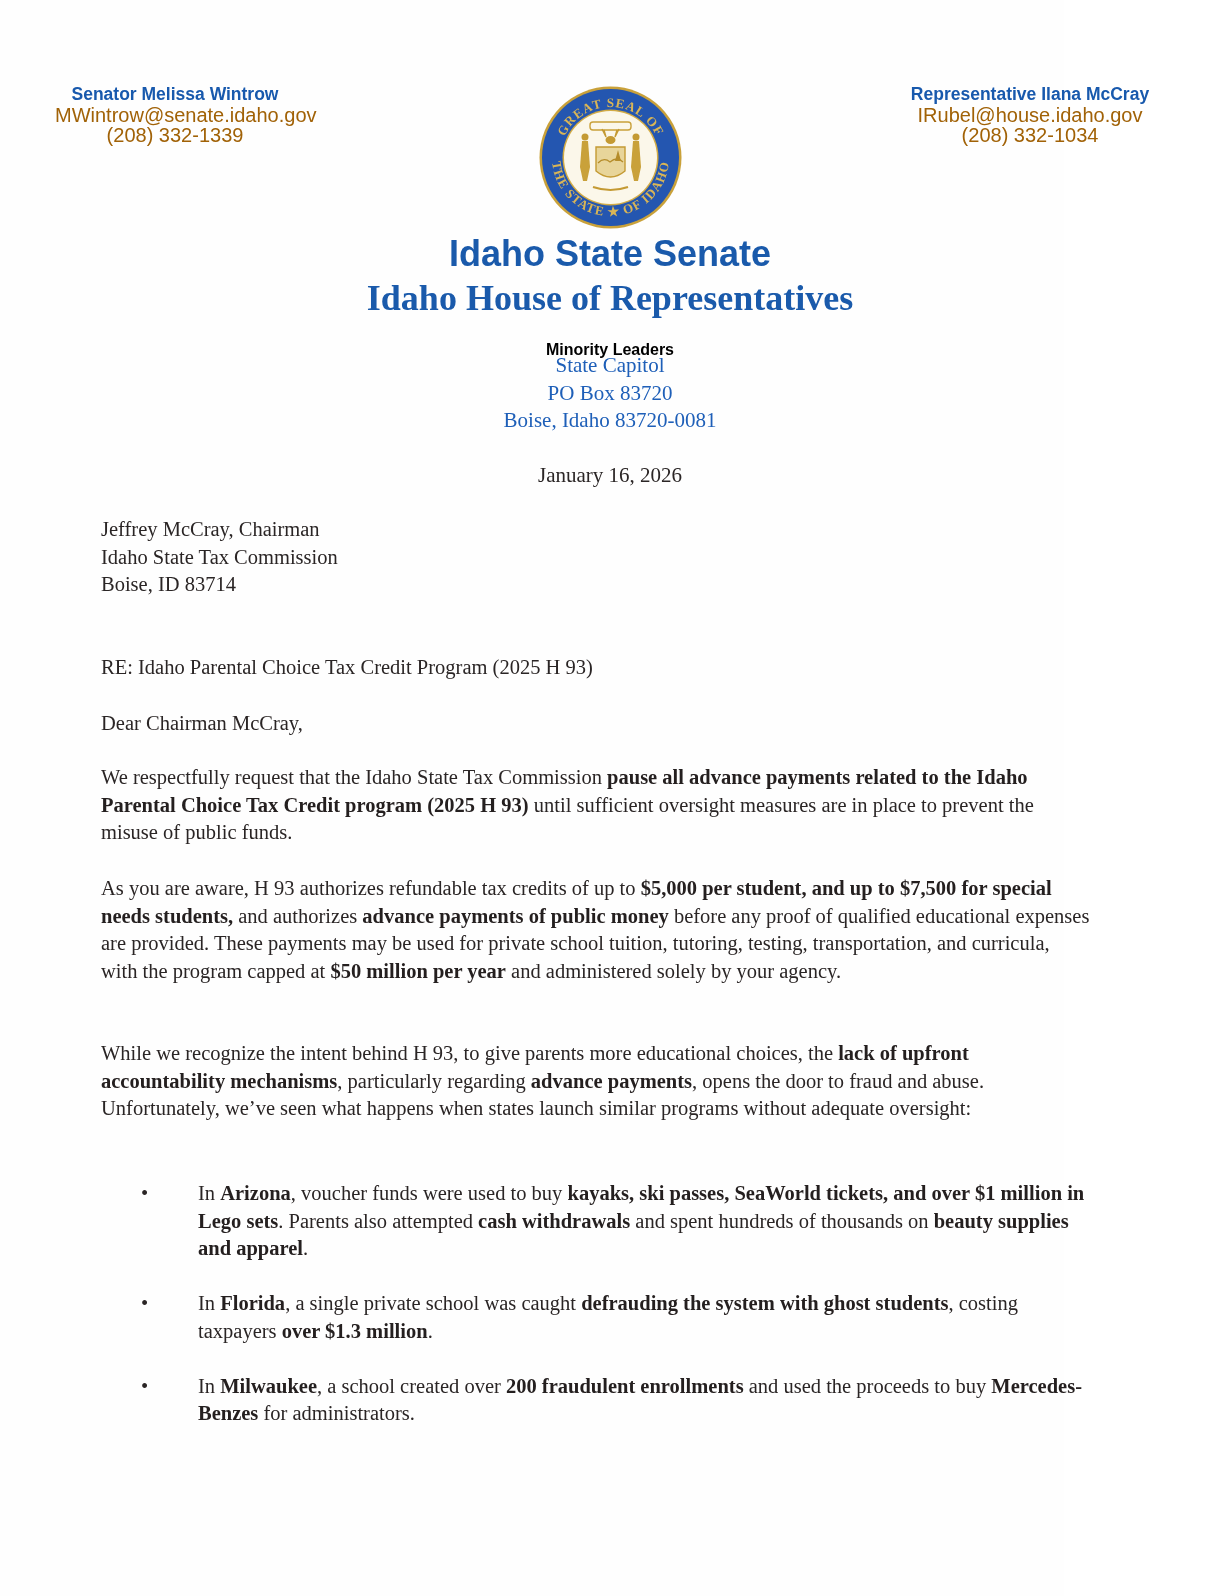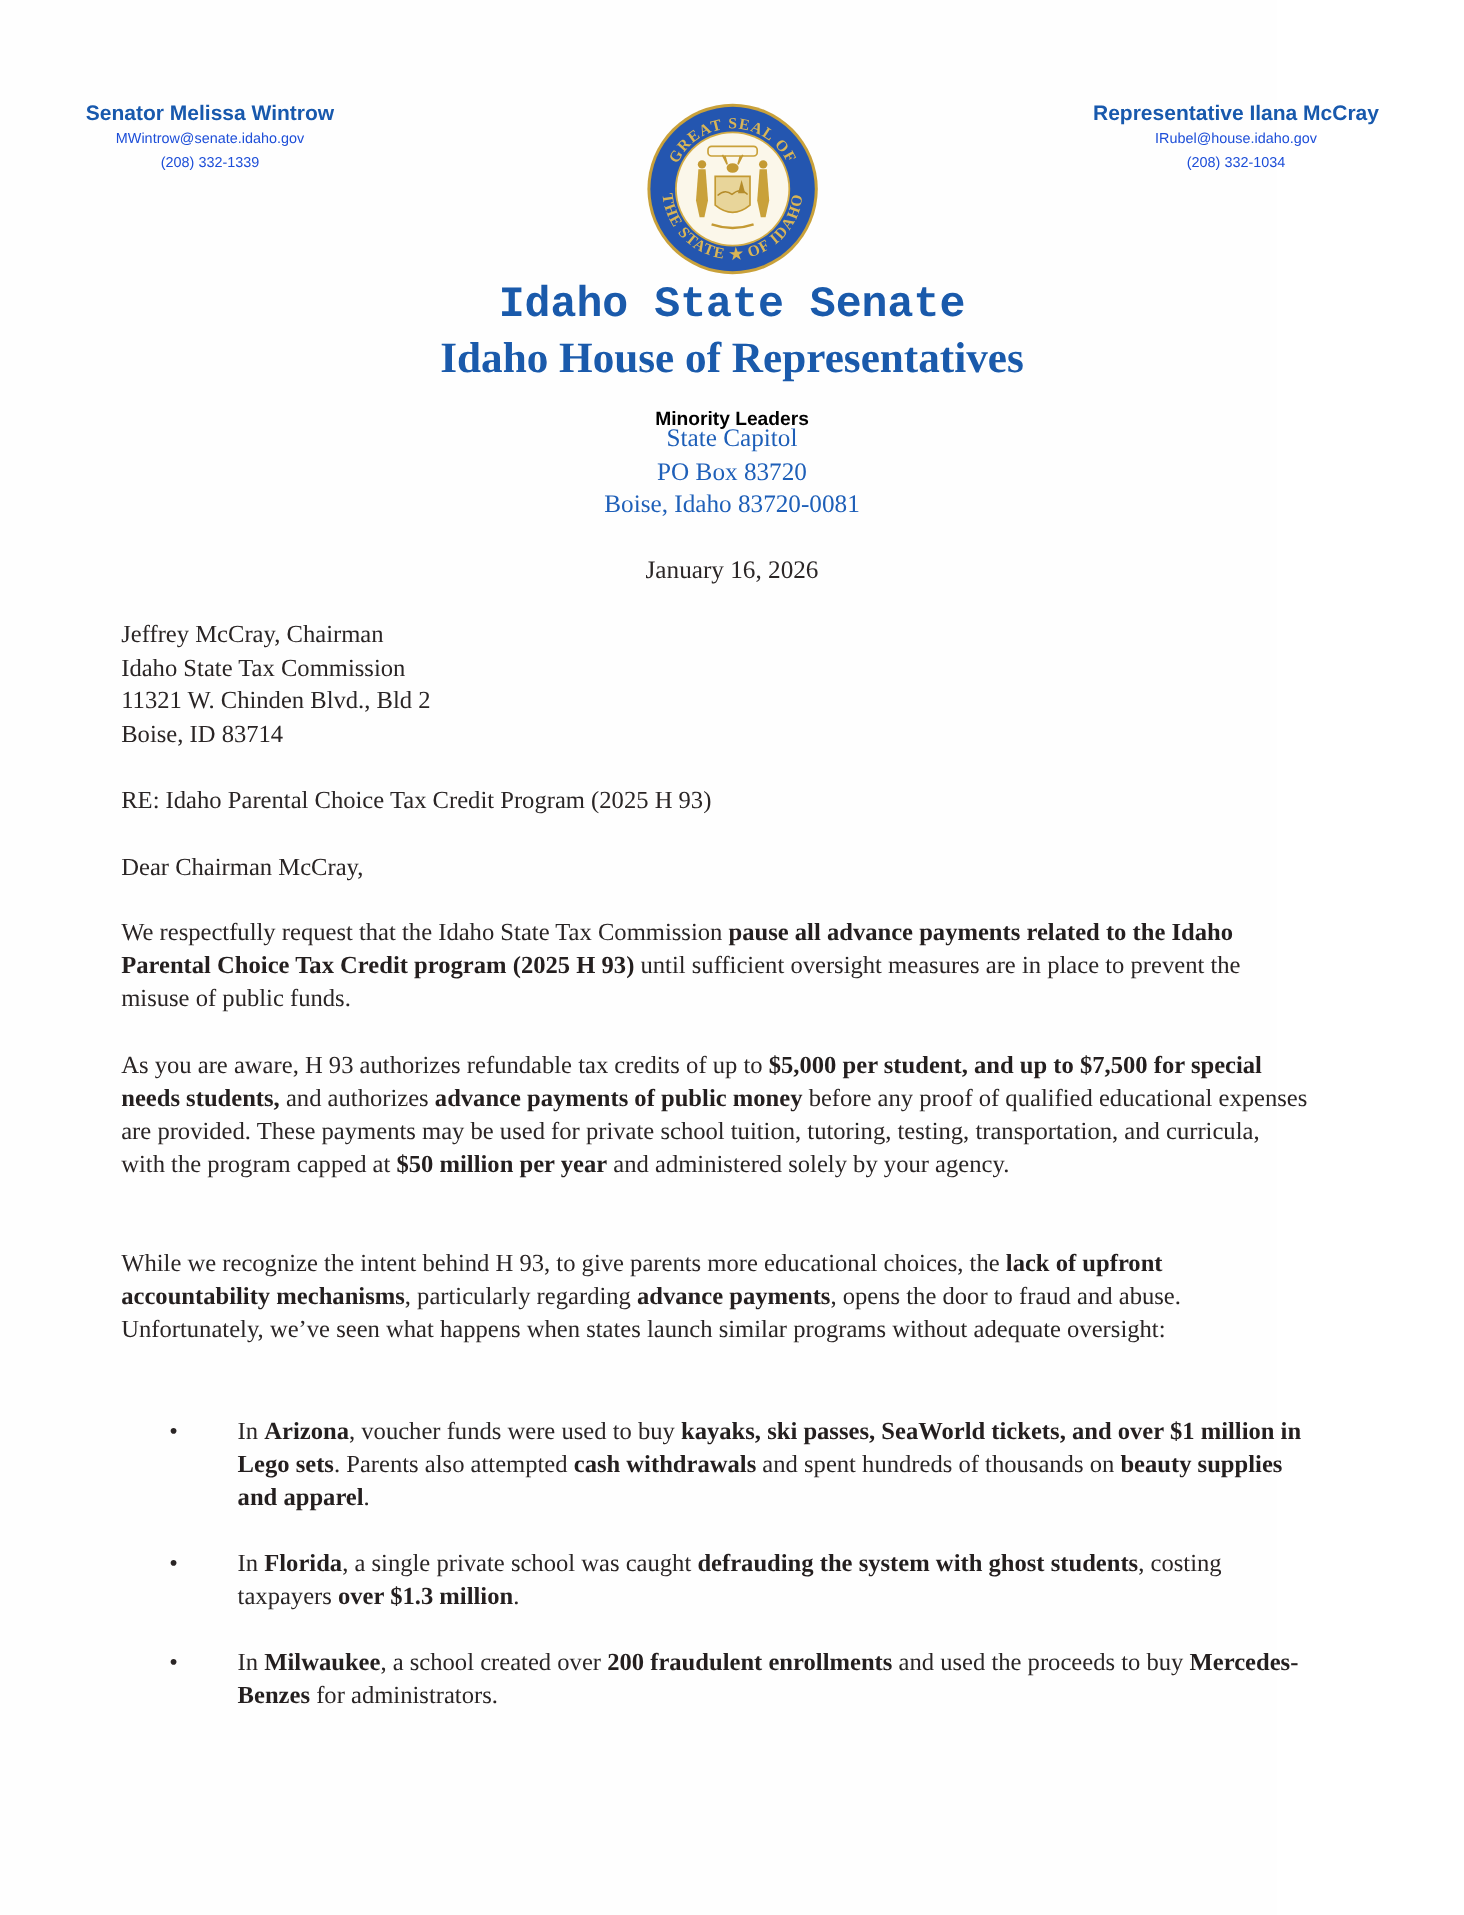--- a/index.html
+++ b/index.html
@@ -1,28 +1,28 @@
 <!DOCTYPE html>
 <html><head>
 <meta charset="utf-8">
 <style>
   html, body { margin: 0; padding: 0; background: #ffffff; }
   body { width: 1220px; height: 1596px; position: relative; overflow: hidden; }
   .page { position: absolute; left: 0; top: 0; width: 1064px; height: 1596px; background: #fefefe; }
 
   .contact { position: absolute; top: 84px; font-family: "Liberation Sans", sans-serif; color: #1a5fb4; text-align: center; }
   .contact .name { font-weight: bold; font-size: 17.5px; line-height: 21px; color: #1859ad; }
-  .contact .line { font-size: 12px; line-height: 20px; color: #1d4ed8; }
+  .contact .line { font-size: 20px; line-height: 20px; color: #a16207; }
   .contact.left { left: 55px; width: 240px; }
   .contact.right { left: 905px; width: 250px; }
 
   .seal { position: absolute; left: 538px; top: 85px; width: 145px; height: 145px; }
 
   .heading { position: absolute; left: 0; width: 1220px; text-align: center; }
-  .h-senate { top: 232px; font-family: Liberation Mono, monospace; font-weight: bold; font-size: 36px; line-height: 44px; color: #1a5aab; }
+  .h-senate { top: 232px; font-family: Liberation Sans, sans-serif; font-weight: bold; font-size: 36px; line-height: 44px; color: #1a5aab; }
   .h-house { top: 276px; font-family: "Liberation Serif", serif; font-weight: bold; font-size: 36px; line-height: 44px; color: #1a5aab; }
   .h-minority { top: 337px; font-family: "Liberation Sans", sans-serif; font-weight: bold; font-size: 16px; line-height: 26px; color: #000000; }
   .addr { top: 352px; font-family: "Liberation Serif", serif; font-size: 21px; line-height: 27.5px; color: #1e5fb8; }
   .date { top: 461px; font-family: Liberation Serif, serif; font-size: 21px; line-height: 28px; color: #2b2626; }
 
   .body-text { position: absolute; left: 101px; width: 990px; font-family: "Liberation Serif", serif; font-size: 20.5px; line-height: 27.5px; color: #2a2525; }
   .body-text b { font-weight: bold; color: #241f1f; }
   .recipient { top: 516px; }
   .re { top: 654px; }
   .salutation { top: 710px; }
@@ -93,21 +93,20 @@
     <div>State Capitol</div>
     <div>PO Box 83720</div>
     <div>Boise, Idaho 83720-0081</div>
   </div>
 
   <div class="heading date">January 16, 2026</div>
 
   <div class="body-text recipient">
     <div>Jeffrey McCray, Chairman</div>
     <div>Idaho State Tax Commission</div>
-    <div>11321 W. Chinden Blvd., Bld 2</div>
     <div>Boise, ID 83714</div>
   </div>
 
   <div class="body-text re">RE: Idaho Parental Choice Tax Credit Program (2025 H 93)</div>
   <div class="body-text salutation">Dear Chairman McCray,</div>
 
   <div class="body-text p1">We respectfully request that the Idaho State Tax Commission <b>pause all advance payments related to the Idaho Parental Choice Tax Credit program (2025 H 93)</b> until sufficient oversight measures are in place to prevent the misuse of public funds.</div>
   <div class="body-text p2">As you are aware, H 93 authorizes refundable tax credits of up to <b>$5,000 per student, and up to $7,500 for special needs students,</b> and authorizes <b>advance payments of public money</b> before any proof of qualified educational expenses are provided. These payments may be used for private school tuition, tutoring, testing, transportation, and curricula, with the program capped at <b>$50 million per year</b> and administered solely by your agency.</div>
   <div class="body-text p3">While we recognize the intent behind H 93, to give parents more educational choices, the <b>lack of upfront accountability mechanisms</b>, particularly regarding <b>advance payments</b>, opens the door to fraud and abuse. Unfortunately, we’ve seen what happens when states launch similar programs without adequate oversight:</div>
 

